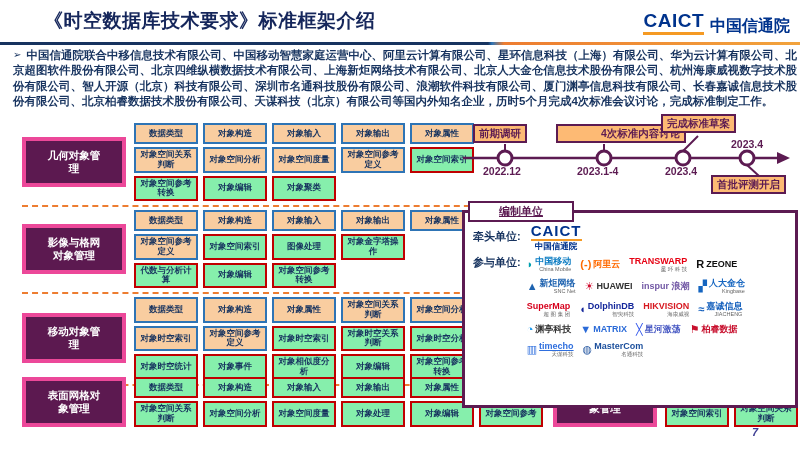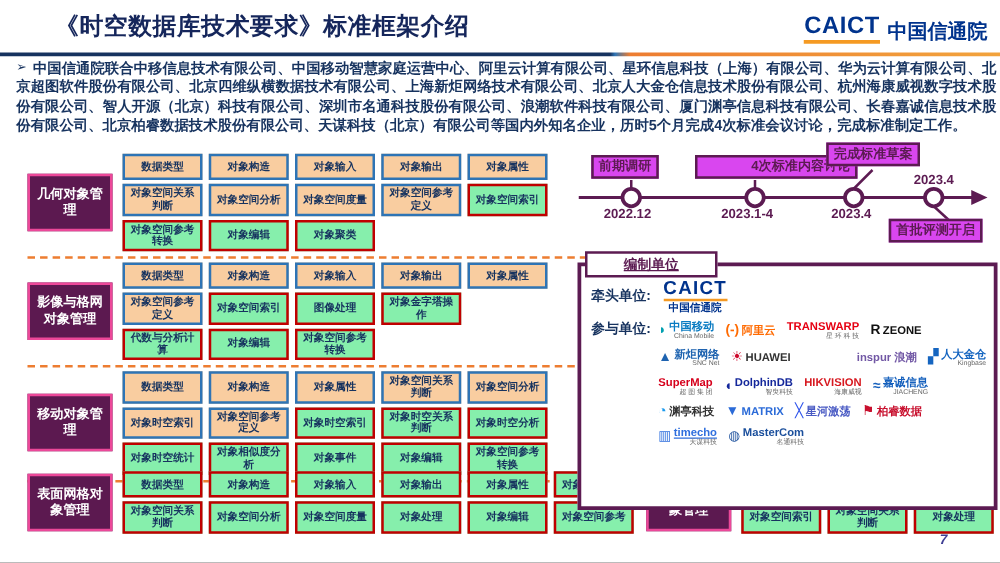--- a/index.html
+++ b/index.html
@@ -16,37 +16,37 @@
 
   
   .intro{position:absolute;left:13px;top:48px;width:784px;font-size:11.5px;font-weight:bold;
          color:#17335F;line-height:1.34;text-align:justify;}
   .bullet{float:left;margin:0 5px 0 0;font-size:10px;}
 
   
   .grid-main{position:absolute;left:22px;top:120px;width:478px;}
   .section{display:flex;align-items:center;gap:8px;padding:3px 0 4px 0;}
   .section.sep{border-bottom:2px dashed #ED7D31;}
-  .sec-label{flex:0 0 62px;min-height:38px;background:#5C1950;border:2px solid #ec4899;color:#fff;
+  .sec-label{flex:0 0 62px;min-height:38px;background:#5C1950;border:4px solid #ec4899;color:#fff;
              font-weight:bold;font-size:10.5px;line-height:1.25;display:flex;align-items:center;
-             justify-content:center;text-align:center;padding:2px 1px;}
+             justify-content:center;text-align:center;padding:2px 17px;}
   .sec-rows{flex:1;display:flex;flex-direction:column;gap:3px;}
   .row{display:flex;gap:5px;}
   .box{flex:0 0 58px;width:58px;min-height:15px;display:flex;align-items:center;justify-content:center;
        text-align:center;font-size:8.5px;font-weight:bold;color:#17335F;line-height:1.15;padding:1px;}
   .box.o{background:#F9CDA0;border:2px solid #2E74B5;}
   .box.p{background:#86efac;border:2px solid #C00000;}
 
   .grid-bottom{position:absolute;left:22px;top:372px;width:776px;display:flex;gap:10px;padding-top:5px;}
   .grid-bottom .section{padding:0;}
 
   
   .timeline{position:absolute;left:455px;top:112px;width:343px;height:97px;}
   .timeline svg{position:absolute;left:0;top:0;}
-  .tl-box{position:absolute;background:#d946ef;border:2px solid #5C1B52;color:#5C1B52;font-weight:bold;
+  .tl-box{position:absolute;background:#fdba74;border:2px solid #5C1B52;color:#5C1B52;font-weight:bold;
           font-size:10.5px;padding:1px 4px;white-space:nowrap;line-height:1.2;}
   .tl-date{position:absolute;color:#5C1B52;font-weight:bold;font-size:10.5px;white-space:nowrap;}
 
   
   .panel{position:absolute;left:462px;top:210px;width:330px;height:192px;border:3px solid #5C1B52;background:#fff;text-align:right;}
   .panel-tab{position:absolute;left:3px;top:-12px;width:102px;height:17px;background:#fff;border:2px solid #5C1B52;
              color:#5C1B52;font-weight:bold;font-size:11px;display:flex;align-items:center;justify-content:center;
              text-decoration:underline;}
   .panel-body{padding:10px 5px 3px 8px;}
   .lead-row{display:flex;align-items:center;gap:10px;margin-bottom:4px;}
@@ -141,22 +141,22 @@
           </div>
           <div class="row">
             <div class="box o">对象时空索引</div>
             <div class="box o">对象空间参考定义</div>
             <div class="box p">对象时空索引</div>
             <div class="box p">对象时空关系判断</div>
             <div class="box p">对象时空分析</div>
           </div>
           <div class="row">
             <div class="box p">对象时空统计</div>
+            <div class="box p">对象事件</div>
             <div class="box p">对象相似度分析</div>
-            <div class="box p">对象事件</div>
             <div class="box p">对象编辑</div>
             <div class="box p">对象空间参考转换</div>
           </div>
         </div>
       </div>
     </div>
   <div class="grid-bottom" id="grid-bottom">
       <div class="section">
         <div class="sec-label">表面网格对象管理</div>
         <div class="sec-rows">
@@ -264,21 +264,21 @@
               </span>
             </span>
             <span class="brand">
               <span class="brand-icon" style="color: rgb(207, 10, 44);">☀</span>
               <span class="brand-text">
                 <span class="brand-name" style="color: rgb(51, 51, 51);">HUAWEI</span>
               </span>
             </span>
             <span class="brand">
               <span class="brand-text">
-                <span class="brand-name" style="color: rgb(114, 88, 165); margin-left: 44px;">inspur 浪潮</span>
+                <span class="brand-name" style="color: rgb(114, 88, 165);">inspur 浪潮</span>
               </span>
             </span>
             <span class="brand">
               <span class="brand-icon" style="color: rgb(21, 101, 192);">▞</span>
               <span class="brand-text">
                 <span class="brand-name" style="color: rgb(21, 101, 192);">人大金仓</span>
                 <span class="brand-sub">Kingbase</span>
               </span>
             </span>
             <span class="brand">

